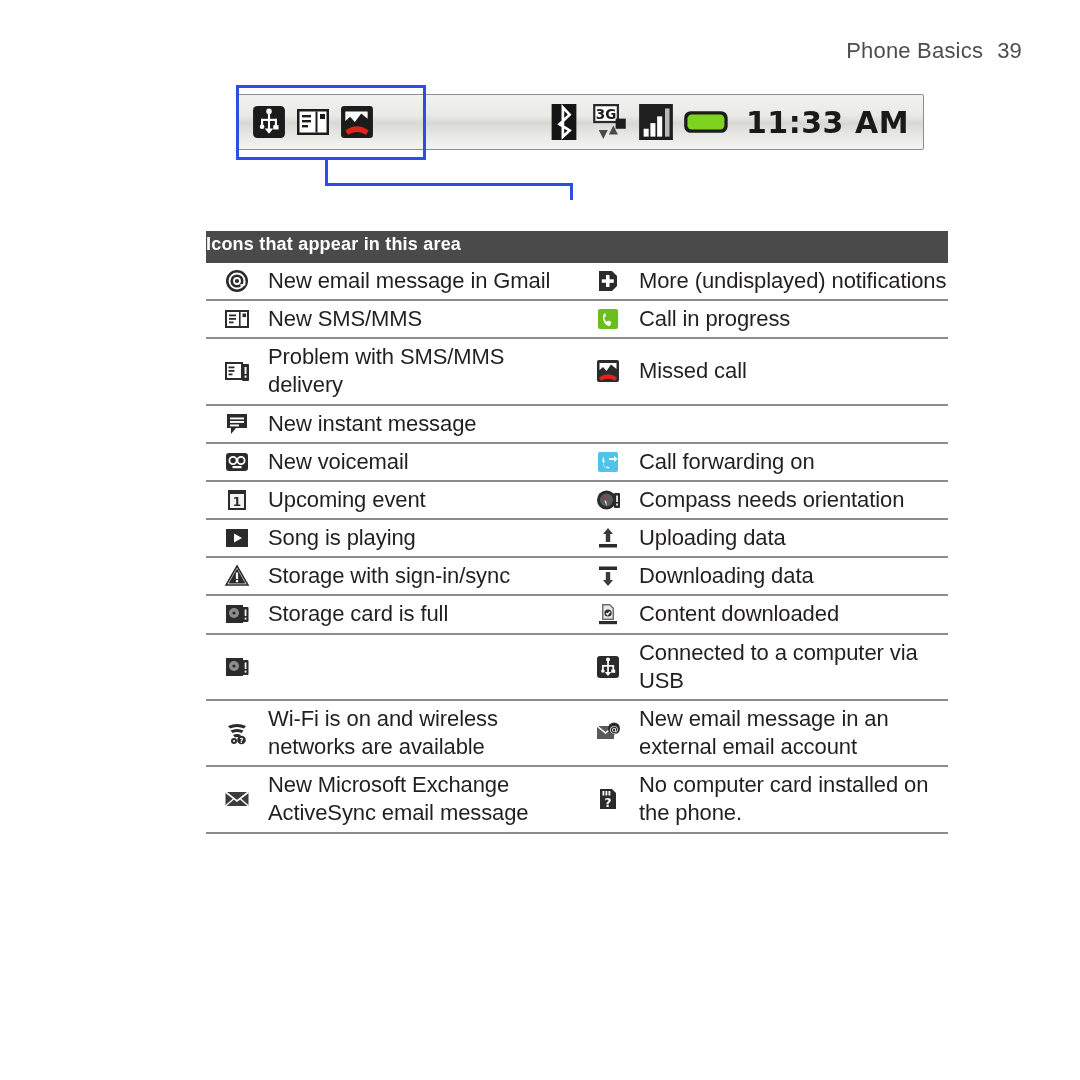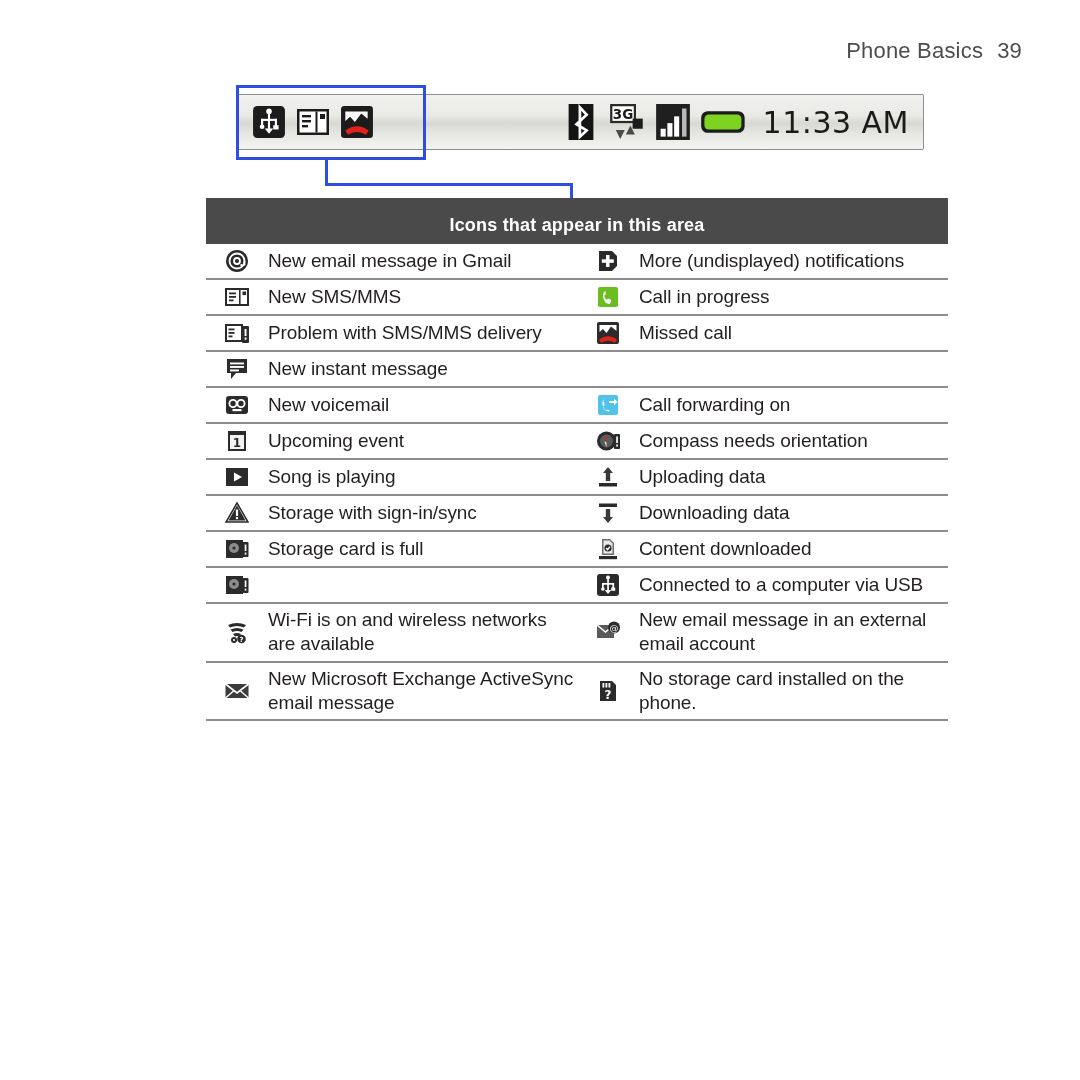--- a/index.html
+++ b/index.html
@@ -63,21 +63,21 @@
   .sb-ico {
     width: 40px;
     height: 40px;
     display: flex;
     align-items: center;
     justify-content: center;
   }
   .sb-clock {
     font-family: "DejaVu Sans", sans-serif;
     font-size: 30px;
-    font-weight: normal;
+    font-weight: bold;
     color: #1a1a1a;
     letter-spacing: 0.5px;
     margin-left: 8px;
     white-space: nowrap;
   }
 
   
   .callout-box {
     position: absolute;
     left: 236px;
@@ -101,23 +101,23 @@
     position: absolute;
     left: 206px;
     top: 198px;
     width: 742px;
   }
   .table-head {
     background: #4a4a4a;
     color: #ffffff;
     font-size: 18px;
     font-weight: bold;
-    text-align: center;
-    padding: 17px 0 8px 0;
+    padding: 3px 0 8px 0;
     letter-spacing: 0.2px;
+    margin-top: 33px;
   }
   .table-row {
     display: flex;
     border-bottom: 2px solid #8c8c8c;
   }
   .table-row:first-of-type { border-top: none; }
   .cell {
     display: flex;
     align-items: center;
     width: 50%;
@@ -126,21 +126,21 @@
     padding: 4px 0;
   }
   .cell-icon {
     width: 62px;
     flex: 0 0 62px;
     display: flex;
     align-items: center;
     justify-content: center;
   }
   .cell-label {
-    font-size: 19px;
+    font-size: 22px;
     color: #231f20;
     line-height: 1.28;
     letter-spacing: -0.1px;
   }
   .two-line .cell { min-height: 56px; }
 
   
   .ibox {
     width: 26px;
     height: 26px;
@@ -566,17 +566,17 @@
         <svg class="ibox" viewBox="0 0 26 26">
           <path d="M5 3 h12 l4 4 v16 H5 z" fill="#2b2b2b"></path>
           <g fill="#ffffff">
             <rect x="7.5" y="5" width="1.8" height="4.5"></rect>
             <rect x="10.5" y="5" width="1.8" height="4.5"></rect>
             <rect x="13.5" y="5" width="1.8" height="4.5"></rect>
           </g>
           <text x="13" y="21" font-family="DejaVu Sans, sans-serif" font-size="12" font-weight="bold" fill="#ffffff" text-anchor="middle">?</text>
         </svg>
       </span>
-      <span class="cell-label">No storage card installed on the phone.</span>
+      <span class="cell-label">No computer card installed on the phone.</span>
     </div>
   </div>
 
 </div>
 
 </body></html>

